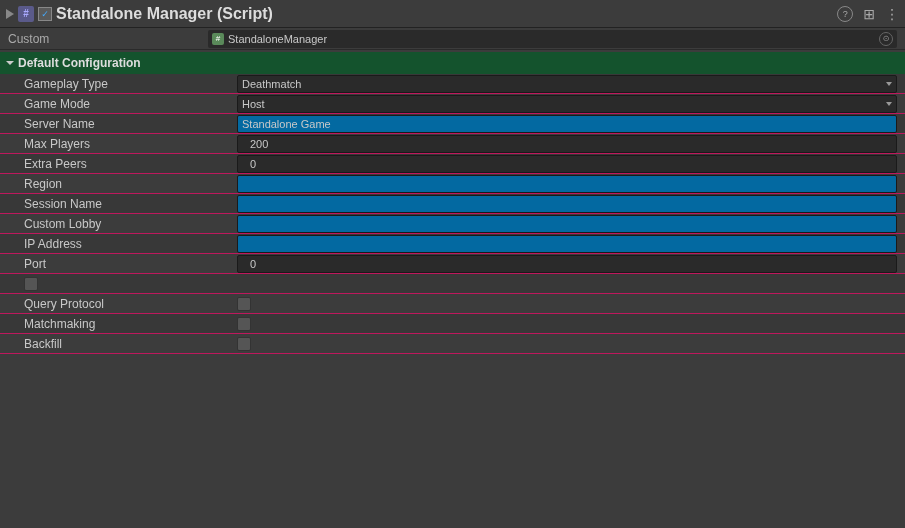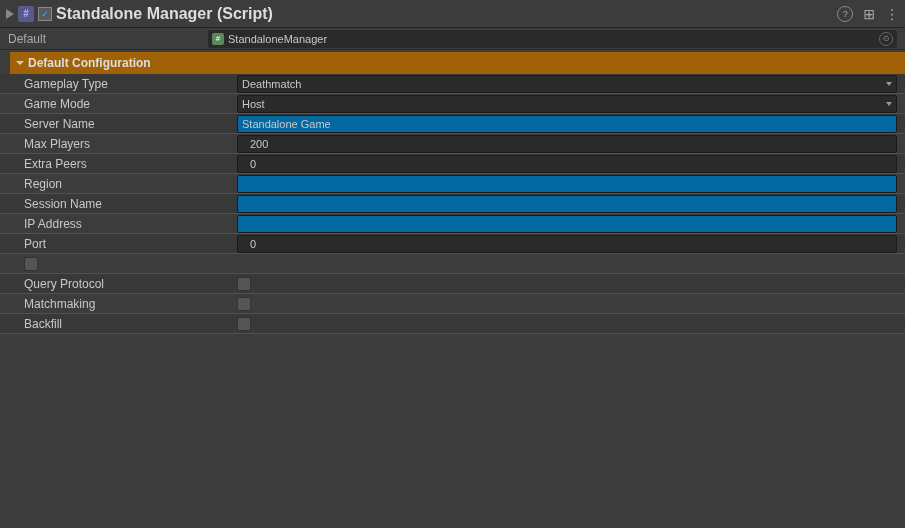--- a/index.html
+++ b/index.html
@@ -120,22 +120,21 @@
       background: #3c3c3c;
       padding: 2px 0;
     }
 
     
     .section-header {
       display: flex;
       align-items: center;
       height: 22px;
       padding: 0 6px;
-      background: #a16207;
-      margin-left: 10px;
+      background: #14532d;
     }
     .section-arrow {
       width: 0; height: 0;
       border-style: solid;
       border-width: 4px 4px 0 4px;
       border-color: #ccc transparent transparent transparent;
       margin-right: 4px;
     }
     .section-title {
       font-size: 12px;
@@ -246,21 +245,21 @@
     <span class="title-text">Standalone Manager (Script)</span>
   </div>
   <div class="title-bar-right">
     <div class="icon-circle">?</div>
     <span class="icon-sliders">⊞</span>
     <span class="icon-dots">⋮</span>
   </div>
 </div>
 
 <div class="script-row">
-  <span class="script-label">Default</span>
+  <span class="script-label">Custom</span>
   <div class="script-value">
     <div class="script-icon">#</div>
     <span class="script-name">StandaloneManager</span>
     <div class="script-target-icon">⊙</div>
   </div>
 </div>
 
 <div class="content">
 
   <div class="section-header">
@@ -311,20 +310,26 @@
           <input type="text" class="text-input" style="">
         </div>
       </div>
       <div class="field-row">
         <span class="field-label">Session Name</span>
         <div class="field-value">
           <input type="text" class="text-input" style="">
         </div>
       </div>
       <div class="field-row">
+        <span class="field-label">Custom Lobby</span>
+        <div class="field-value">
+          <input type="text" class="text-input" style="">
+        </div>
+      </div>
+      <div class="field-row">
         <span class="field-label">IP Address</span>
         <div class="field-value">
           <input type="text" class="text-input" style="">
         </div>
       </div>
       <div class="field-row">
         <span class="field-label">Port</span>
         <div class="field-value">
           <div class="number-display">0</div>
         </div>

